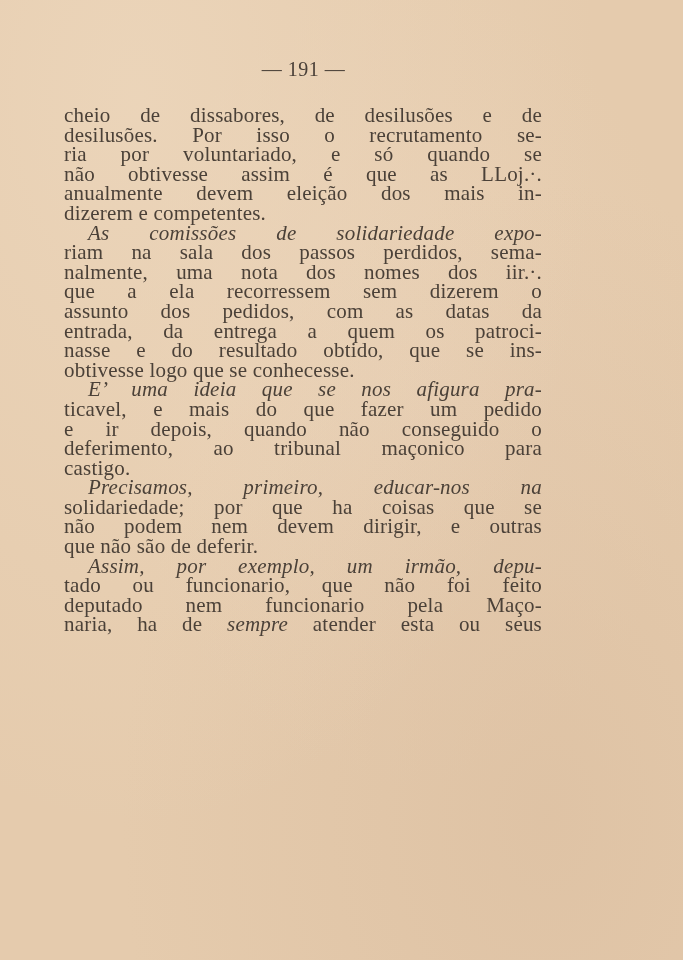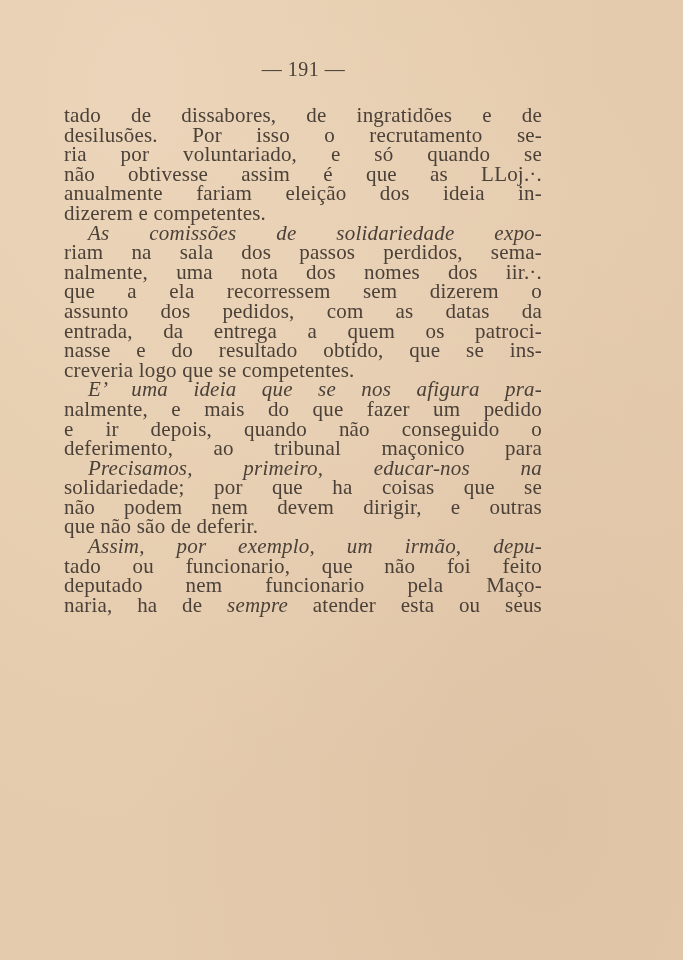--- a/index.html
+++ b/index.html
@@ -40,40 +40,41 @@
 </head>
 <body>
 
 <div class="page">
   <div class="edge-right"></div>
 
   <div class="folio">— 191 —</div>
 
   <div class="text">
 
-    <span class="line">tado de dissabores, de ingratidões e de</span>
+    <span class="line">cheio de dissabores, de desilusões e de</span>
     <span class="line">desilusões. Por isso o recrutamento se-</span>
     <span class="line">ria por voluntariado, e só quando se</span>
     <span class="line">não obtivesse assim é que as LLoj.·.</span>
-    <span class="line">anualmente fariam eleição dos ideia in-</span>
+    <span class="line">anualmente devem eleição dos mais in-</span>
     <span class="line last">dizerem e competentes.</span>
 
     <span class="line indent">As comissões de solidariedade expo-</span>
     <span class="line">riam na sala dos passos perdidos, sema-</span>
     <span class="line">nalmente, uma nota dos nomes dos iir.·.</span>
     <span class="line">que a ela recorressem sem dizerem o</span>
     <span class="line">assunto dos pedidos, com as datas da</span>
     <span class="line">entrada, da entrega a quem os patroci-</span>
     <span class="line">nasse e do resultado obtido, que se ins-</span>
-    <span class="line last">creveria logo que se competentes.</span>
+    <span class="line last">obtivesse logo que se conhecesse.</span>
 
     <span class="line indent">E’ uma ideia que se nos afigura pra-</span>
-    <span class="line">nalmente, e mais do que fazer um pedido</span>
+    <span class="line">ticavel, e mais do que fazer um pedido</span>
     <span class="line">e ir depois, quando não conseguido o</span>
     <span class="line">deferimento, ao tribunal maçonico para</span>
+    <span class="line last">castigo.</span>
 
     <span class="line indent">Precisamos, primeiro, educar-nos na</span>
     <span class="line">solidariedade; por que ha coisas que se</span>
     <span class="line">não podem nem devem dirigir, e outras</span>
     <span class="line last">que não são de deferir.</span>
 
     <span class="line indent">Assim, por exemplo, um irmão, depu-</span>
     <span class="line">tado ou funcionario, que não foi feito</span>
     <span class="line">deputado nem funcionario pela Maço-</span>
     <span class="line"><span>naria, ha de </span><i>sempre</i><span> atender esta ou seus</span></span>

